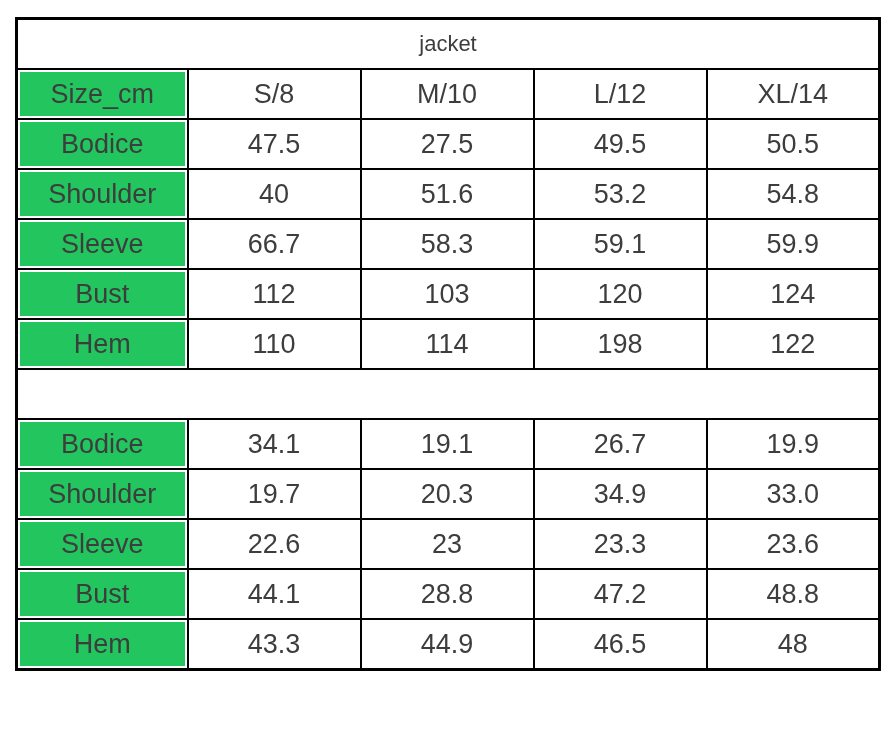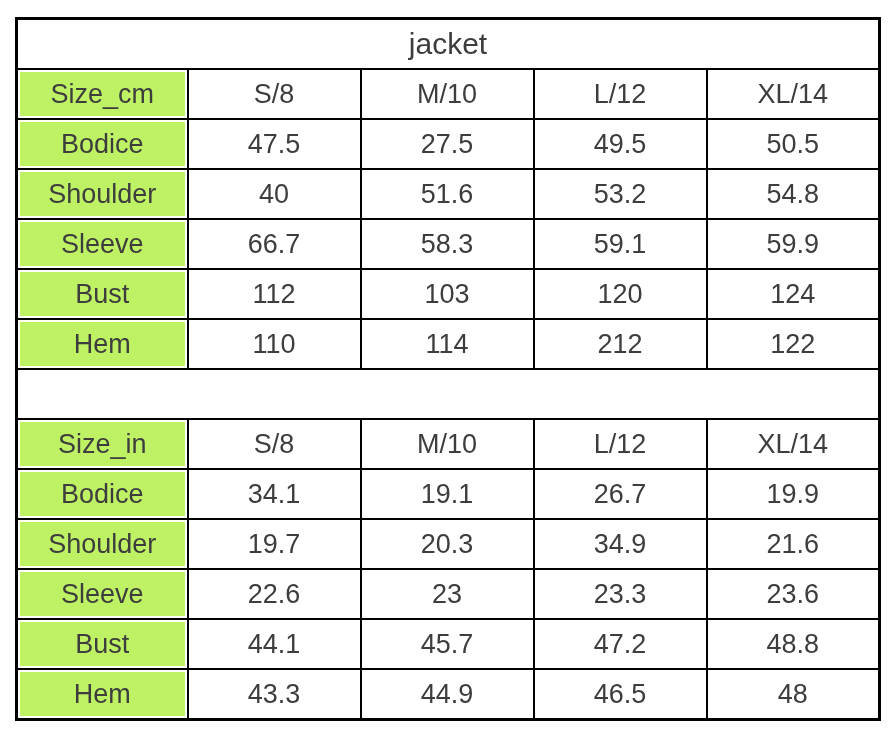--- a/index.html
+++ b/index.html
@@ -28,25 +28,25 @@
     border: 2px solid #000000;
     text-align: center;
     vertical-align: middle;
     padding: 0;
     height: 48px;
     overflow: hidden;
     white-space: nowrap;
   }
   td.title-cell {
     height: 46px;
-    font-size: 30px;
+    font-size: 22px;
     background: #ffffff;
   }
   td.label-cell {
-    background: #bef264;
+    background: #22c55e;
     box-shadow: inset 0 0 0 2px #ffffff;
   }
   td.sep-cell {
     height: 45px;
     background: #ffffff;
   }
   col.c-label { width: 171px; }
   col.c-val   { width: 173px; }
 </style>
 </head>
@@ -100,61 +100,54 @@
       <td class="label-cell">Bust</td>
       <td>112</td>
       <td>103</td>
       <td>120</td>
       <td>124</td>
     </tr>
     <tr>
       <td class="label-cell">Hem</td>
       <td>110</td>
       <td>114</td>
-      <td>212</td>
+      <td>198</td>
       <td>122</td>
     </tr>
 
     <tr>
       <td class="sep-cell" colspan="5"></td>
     </tr>
 
-    <tr>
-      <td class="label-cell">Size_in</td>
-      <td>S/8</td>
-      <td>M/10</td>
-      <td>L/12</td>
-      <td>XL/14</td>
-    </tr>
 
     <tr>
       <td class="label-cell">Bodice</td>
       <td>34.1</td>
       <td>19.1</td>
       <td>26.7</td>
       <td>19.9</td>
     </tr>
     <tr>
       <td class="label-cell">Shoulder</td>
       <td>19.7</td>
       <td>20.3</td>
       <td>34.9</td>
-      <td>21.6</td>
+      <td>33.0</td>
     </tr>
     <tr>
       <td class="label-cell">Sleeve</td>
       <td>22.6</td>
       <td>23</td>
       <td>23.3</td>
       <td>23.6</td>
     </tr>
     <tr>
       <td class="label-cell">Bust</td>
       <td>44.1</td>
-      <td>45.7</td>
+      <td>28.8</td>
       <td>47.2</td>
       <td>48.8</td>
     </tr>
     <tr>
       <td class="label-cell">Hem</td>
       <td>43.3</td>
       <td>44.9</td>
       <td>46.5</td>
       <td>48</td>
     </tr>

